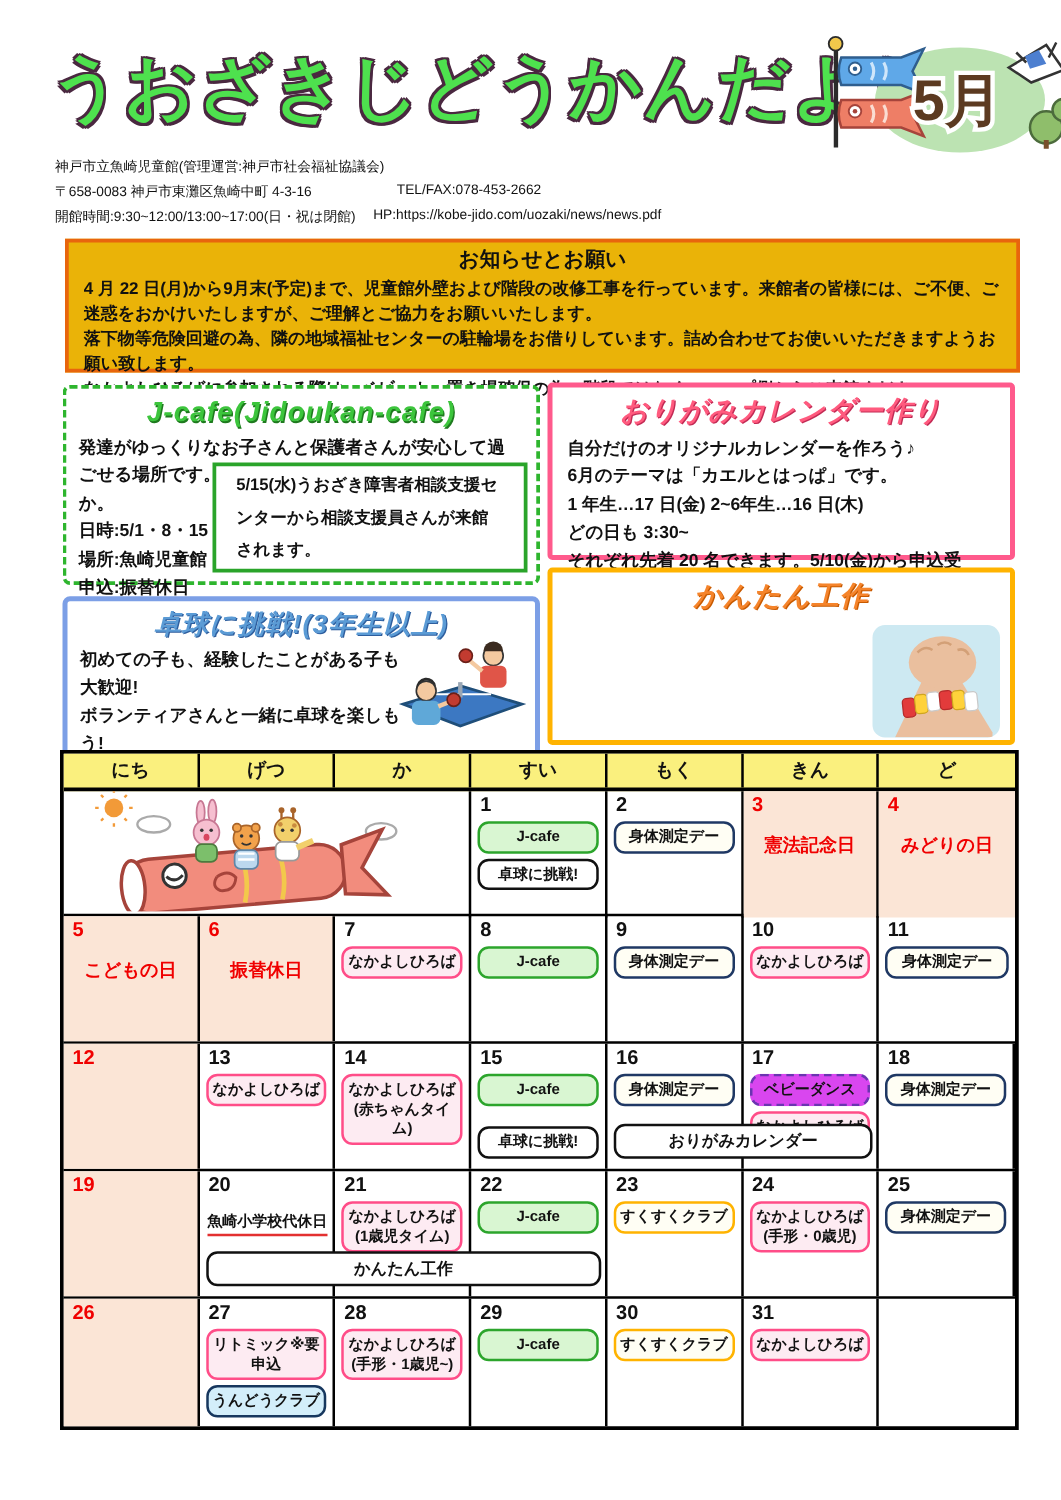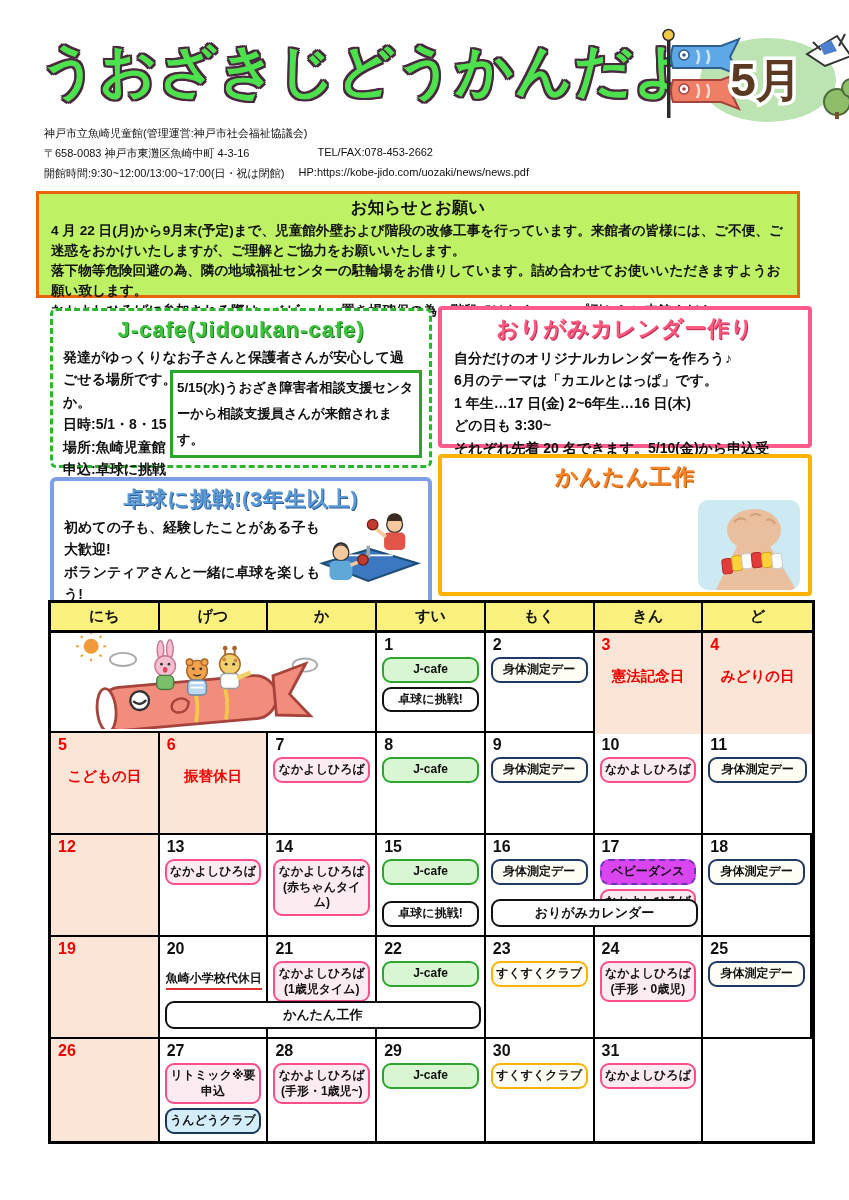--- a/index.html
+++ b/index.html
@@ -20,34 +20,34 @@
       -2px 0 0 #4a2840, 2px 0 0 #4a2840, 0 -2px 0 #4a2840, 0 2px 0 #4a2840;
   }
   .month-badge { position:absolute; left:615px; top:-2px; width:205px; height:110px; }
   
   .info { position:absolute; left:44px; top:126px; width:780px; font-weight:normal; font-size:11px; }
   .info-line { display:flex; margin-bottom:5px; white-space:nowrap; }
   .info-gap { margin-left:68px; }
   .info-gap-sm { margin-left:14px; }
   
   .notice {
-    position:absolute; left:36px; top:191px; width:764px; height:107px;
-    border:3.5px solid #e8650d; background:#bef264; padding:3px 12px 0 12px;
+    position:absolute; left:52px; top:191px; width:764px; height:107px;
+    border:3.5px solid #e8650d; background:#eab308; padding:3px 12px 0 12px;
   }
   .notice-title { text-align:center; font-weight:bold; font-size:16.5px; margin-bottom:2px; }
   .notice-line { font-weight:bold; font-size:13.6px; line-height:20px; }
   
   .ebox { position:absolute; background:#fff; }
-  .ebox-title { text-align:center; font-weight:900; font-size:22px; letter-spacing:1px; margin:1px 0 3px 0; }
+  .ebox-title { text-align:center; font-weight:900; font-size:22px; letter-spacing:1px; margin:1px 0 3px 0;font-style:italic; }
   .ebox-line { font-weight:bold; font-size:14px; line-height:1.6; }
   .jcafe-box { left:50px; top:308px; width:382px; height:160px; border:3px dashed #2eb52e; border-radius:6px; padding:5px 10px; }
   .jcafe-title { color:#3cc53c; text-shadow:1px 1px 0 #1e7a1e; }
   .jcafe-note {
     position:absolute; right:7px; bottom:7px; width:252px;
-    border:3px solid #2aa42a; background:#fff; padding:2px 4px;
+    border:3px solid #2aa42a; background:#fff; padding:2px 16px;
     font-weight:bold; font-size:13.3px; line-height:1.95;
   }
   .cup-wrap { position:absolute; right:10px; top:56px; width:70px; text-align:center; }
   .cup-label { display:block; color:#e46a6a; font-size:11px; font-weight:bold; font-style:italic; margin-top:-3px; }
   .origami-box { left:438px; top:306px; width:374px; height:142px; border:4px solid #ff5a8c; border-radius:4px; padding:3px 12px; }
   .origami-title { color:#ff5a7e; text-shadow:1px 1px 0 #c22b55; }
   .tt-box { left:50px; top:477px; width:382px; height:146px; border:4px solid #7c9fe6; border-radius:6px; padding:3px 10px; }
   .tt-title { color:#5b9bd5; text-shadow:1px 1px 0 #2e5e9e; font-size:21px; }
   .tt-lines { width:268px; }
   .tt-illus { position:absolute; right:4px; top:26px; }
@@ -154,21 +154,21 @@
     <div class="notice-line">4 月 22 日(月)から9月末(予定)まで、児童館外壁および階段の改修工事を行っています。来館者の皆様には、ご不便、ご迷惑をおかけいたしますが、ご理解とご協力をお願いいたします。</div>
     <div class="notice-line">落下物等危険回避の為、隣の地域福祉センターの駐輪場をお借りしています。詰め合わせてお使いいただきますようお願い致します。</div>
     <div class="notice-line">なかよしひろばに参加される際は、ベビーカー置き場確保の為、階段ではなくスロープ側からご来館ください。</div>
   </div>
 
   <div class="ebox jcafe-box">
     <div class="ebox-title jcafe-title">J-cafe(Jidoukan-cafe)</div>
     <div class="ebox-line" style="width:352px;">発達がゆっくりなお子さんと保護者さんが安心して過ごせる場所です。 親子でゆっくりと過ごしてみませんか。</div>
     <div class="ebox-line">日時:5/1・8・15・22・29(水)10:00~12:00</div>
     <div class="ebox-line">場所:魚崎児童館</div>
-    <div class="ebox-line">申込:卓球に挑戦</div>
+    <div class="ebox-line">申込:振替休日</div>
     <div class="cup-wrap">
       <svg width="64" height="44" viewBox="0 0 80 56">
         <path d="M26 6 q3 -4 0 -8 M36 8 q3 -4 0 -8" stroke="#e4a07a" stroke-width="2" fill="none" transform="translate(0,8)"></path>
         <ellipse cx="33" cy="44" rx="24" ry="6" fill="#fff" stroke="#d89a7a" stroke-width="2"></ellipse>
         <path d="M14 18 Q14 40 33 40 Q52 40 52 18 Z" fill="#fff" stroke="#d89a7a" stroke-width="2.5"></path>
         <circle cx="57" cy="26" r="6" fill="none" stroke="#d89a7a" stroke-width="2.5"></circle>
         <circle cx="26" cy="26" r="1.8" fill="#6b4226"></circle>
         <circle cx="40" cy="26" r="1.8" fill="#6b4226"></circle>
         <path d="M29 31 q4 3 8 0" stroke="#6b4226" stroke-width="1.8" fill="none"></path>
         <circle cx="22" cy="30" r="2.5" fill="#f6b8c0" opacity="0.8"></circle>

